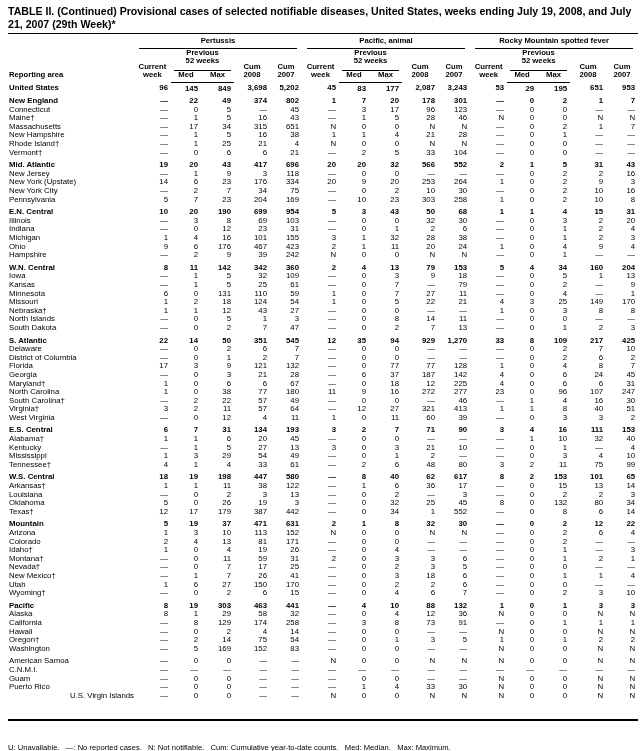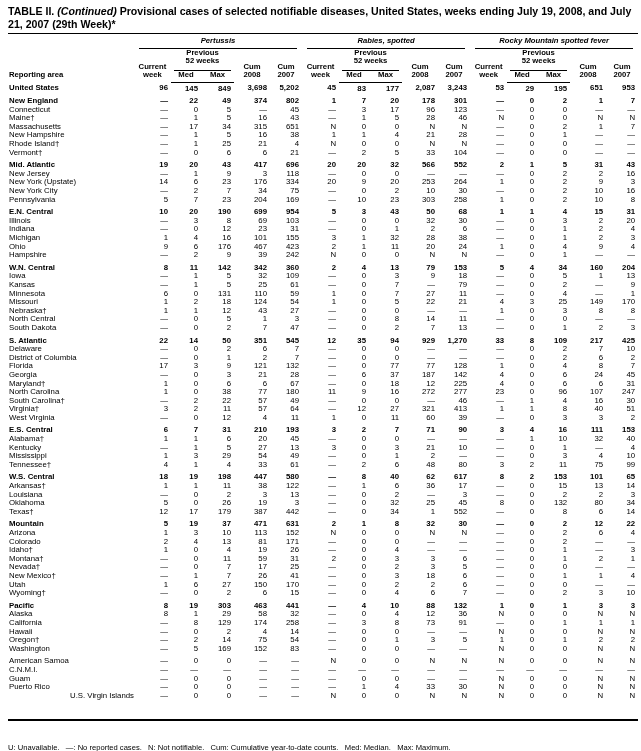--- a/index.html
+++ b/index.html
@@ -1,35 +1,35 @@
 <!DOCTYPE html>
 <html><head>
 <meta charset="utf-8">
 <style>
   html,body { margin:0; padding:0; background:#fff; }
   body { width:641px; font-family:"Liberation Sans", sans-serif; color:#000; }
   .page { width:641px; height:751px; box-sizing:border-box; padding:5px 7px 0 8px; overflow:hidden; }
 
   .title { font-size:10.6px; font-weight:bold; line-height:1.18; margin:0 0 3px 0; max-width:626px; }
-  .title .cont { font-style:italic; }
+  .title .cont { }
 
   table { border-collapse:collapse; table-layout:fixed; width:626px;
           border-top:1px solid #000; border-bottom:2px solid #000; }
   col.c-area { width:126px; }
   col.c-cw  { width:37px; }
   col.c-med { width:30px; }
   col.c-max { width:33px; }
   col.c-c08 { width:36px; }
   col.c-c07 { width:32px; }
 
   thead th { font-weight:bold; font-size:7.7px; line-height:1.12; vertical-align:bottom;
              padding:0; text-align:center; white-space:nowrap; }
   thead th.h-area { text-align:left; padding-left:1px; padding-bottom:2px; }
   thead tr.groups th { padding-top:3px; }
-  .glabel { display:block; border-bottom:1px solid #000; padding-bottom:2px; margin:0 5px;font-style:italic; }
+  .glabel { display:block; border-bottom:1px solid #000; padding-bottom:2px; margin:0 5px; }
   .prev52 { display:block; border-bottom:1px solid #000; margin:0 3px; padding-bottom:4px; }
   thead th.two { padding-bottom:2px; }
   thead tr.sub th { border-bottom:1.5px solid #000; padding-bottom:2px; }
 
   tbody td { font-size:7.8px; line-height:8.6px; padding:0 3px 0 0; text-align:right;
              white-space:nowrap; overflow:hidden; }
   tbody td.area { text-align:left; padding:0 0 0 1px; }
   tbody tr.bold td { font-weight:bold; }
   tbody tr.gap td { padding-top:4px; }
   tbody tr:first-child td { padding-top:2px; }
@@ -64,21 +64,21 @@
         <col class="c-c08">
         <col class="c-c07">
     </colgroup>
     <thead>
       <tr class="groups">
         <th class="h-area"></th>
         <th colspan="5">
             <span class="glabel">Pertussis</span>
           </th>
         <th colspan="5">
-            <span class="glabel">Rabies, spotted</span>
+            <span class="glabel">Pacific, animal</span>
           </th>
         <th colspan="5">
             <span class="glabel">Rocky Mountain spotted fever</span>
           </th>
       </tr>
       <tr>
         <th class="h-area" rowspan="2">Reporting area</th>
 
         <th rowspan="2" class="two"><span>Current</span><br><span>week</span></th>
         <th colspan="2">
@@ -555,21 +555,21 @@
           <td>0</td>
           <td>—</td>
           <td>—</td>
           <td>1</td>
           <td>0</td>
           <td>3</td>
           <td>8</td>
           <td>8</td>
         </tr>
         <tr>
-          <td class="area">North Central</td>
+          <td class="area">North Islands</td>
           <td>—</td>
           <td>0</td>
           <td>5</td>
           <td>1</td>
           <td>3</td>
           <td>—</td>
           <td>0</td>
           <td>8</td>
           <td>14</td>
           <td>11</td>
@@ -775,21 +775,21 @@
           <td>0</td>
           <td>3</td>
           <td>3</td>
           <td>2</td>
         </tr>
         <tr class="bold gap">
           <td class="area">E.S. Central</td>
           <td>6</td>
           <td>7</td>
           <td>31</td>
-          <td>210</td>
+          <td>134</td>
           <td>193</td>
           <td>3</td>
           <td>2</td>
           <td>7</td>
           <td>71</td>
           <td>90</td>
           <td>3</td>
           <td>4</td>
           <td>16</td>
           <td>111</td>

